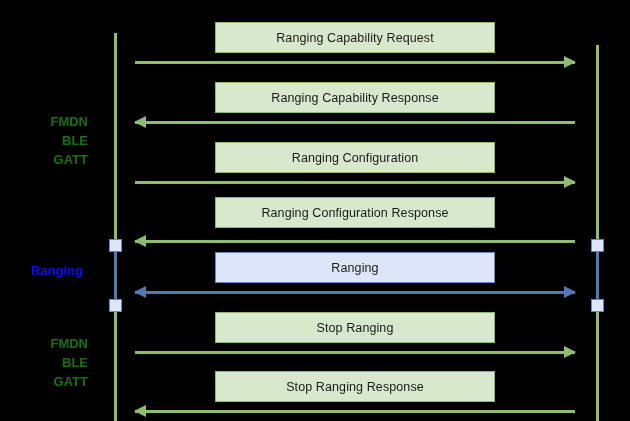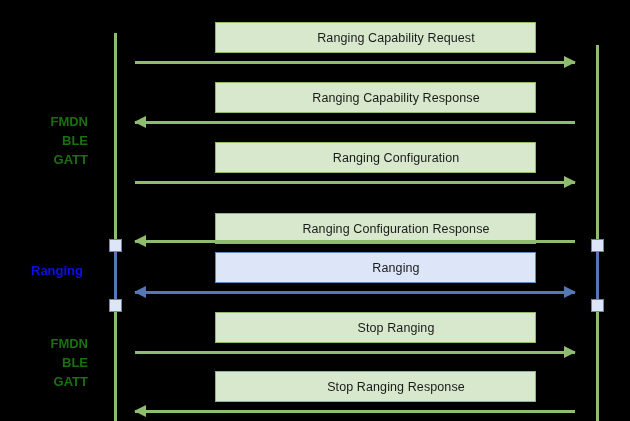--- a/index.html
+++ b/index.html
@@ -58,21 +58,20 @@
     left: 215px;
     width: 278px;
     height: 29px;
     box-sizing: content-box;
     display: flex;
     align-items: center;
     justify-content: center;
     font-size: 12.5px;
     color: #1a1a1a;
     letter-spacing: 0.1px;
-    padding-left: 41px;
   }
   .msg-box.green {
     background: #d8e8cc;
     border: 1px solid #8cba6a;
   }
   .msg-box.blue {
     background: #dce6f8;
     border: 1px solid #6688c0;
   }
 
@@ -146,21 +145,21 @@
 BLE
 GATT</div>
   <div class="phase-label blue" style="left: 22px; top: 261px; width: 70px; color: rgb(13, 13, 240);">Ranging</div>
   <div class="phase-label green" style="left: 26px; top: 334px; width: 62px; color: rgb(26, 112, 16);">FMDN
 BLE
 GATT</div>
 
   <div class="msg-box green" style="top: 22px;">Ranging Capability Request</div>
   <div class="msg-box green" style="top: 82px;">Ranging Capability Response</div>
   <div class="msg-box green" style="top: 142px;">Ranging Configuration</div>
-  <div class="msg-box green" style="top: 213px;">Ranging Configuration Response</div>
+  <div class="msg-box green" style="top: 197px;">Ranging Configuration Response</div>
   <div class="msg-box blue" style="top: 252px;">Ranging</div>
   <div class="msg-box green" style="top: 312px;">Stop Ranging</div>
   <div class="msg-box green" style="top: 371px;">Stop Ranging Response</div>
 
   <div class="arrow green to-right" style="top: 61px; left: 135px; width: 440px;">
     <div class="shaft"></div>
     <div class="head"></div>
   </div>
 
   <div class="arrow green to-left" style="top: 121px; left: 135px; width: 440px;">

